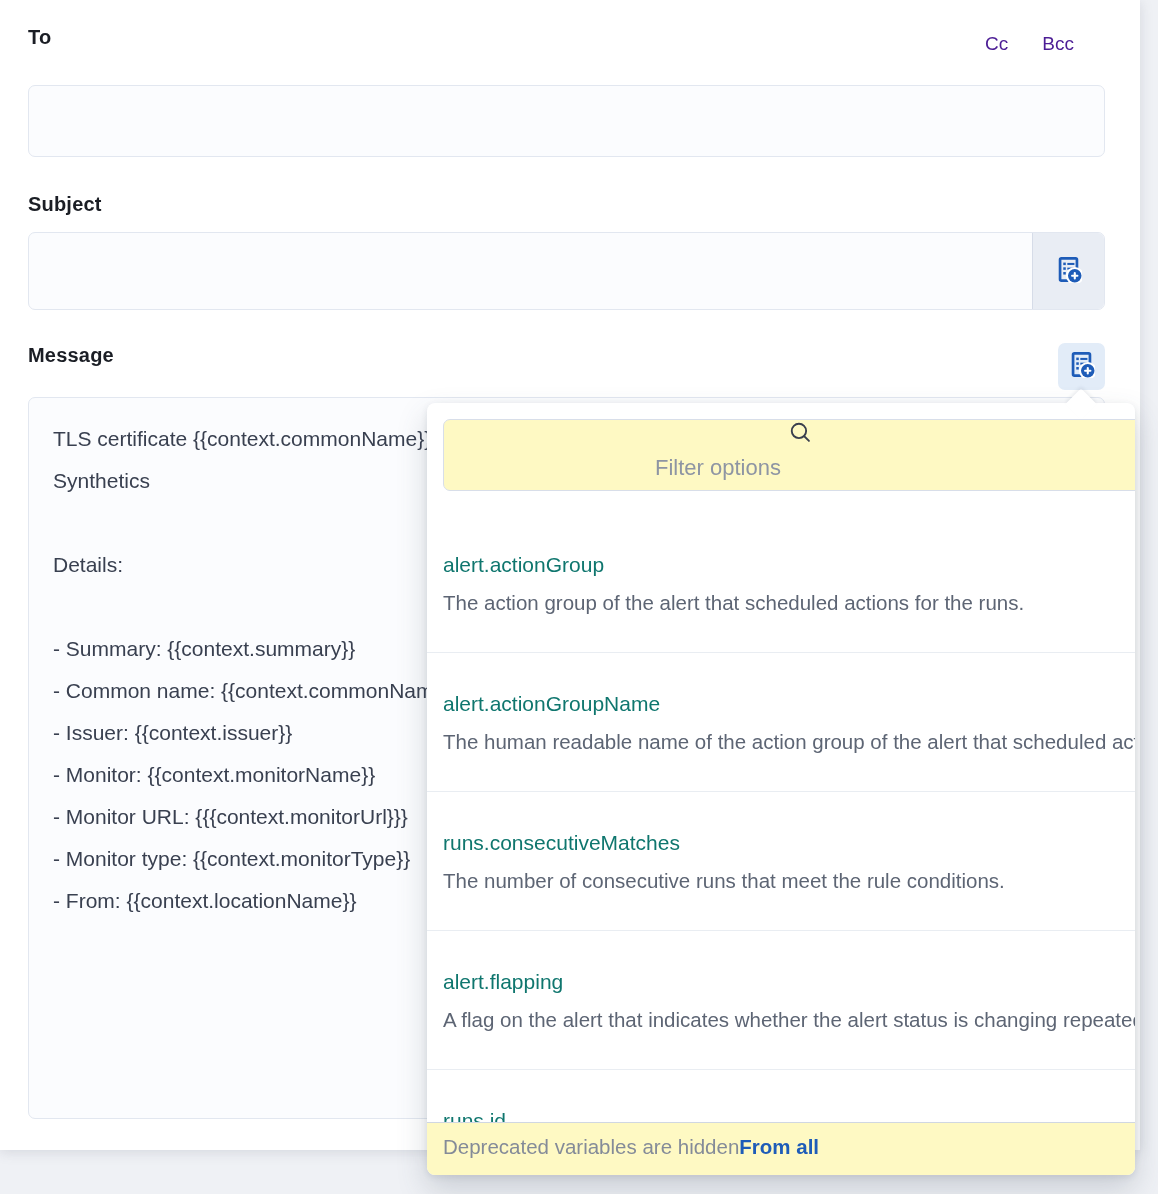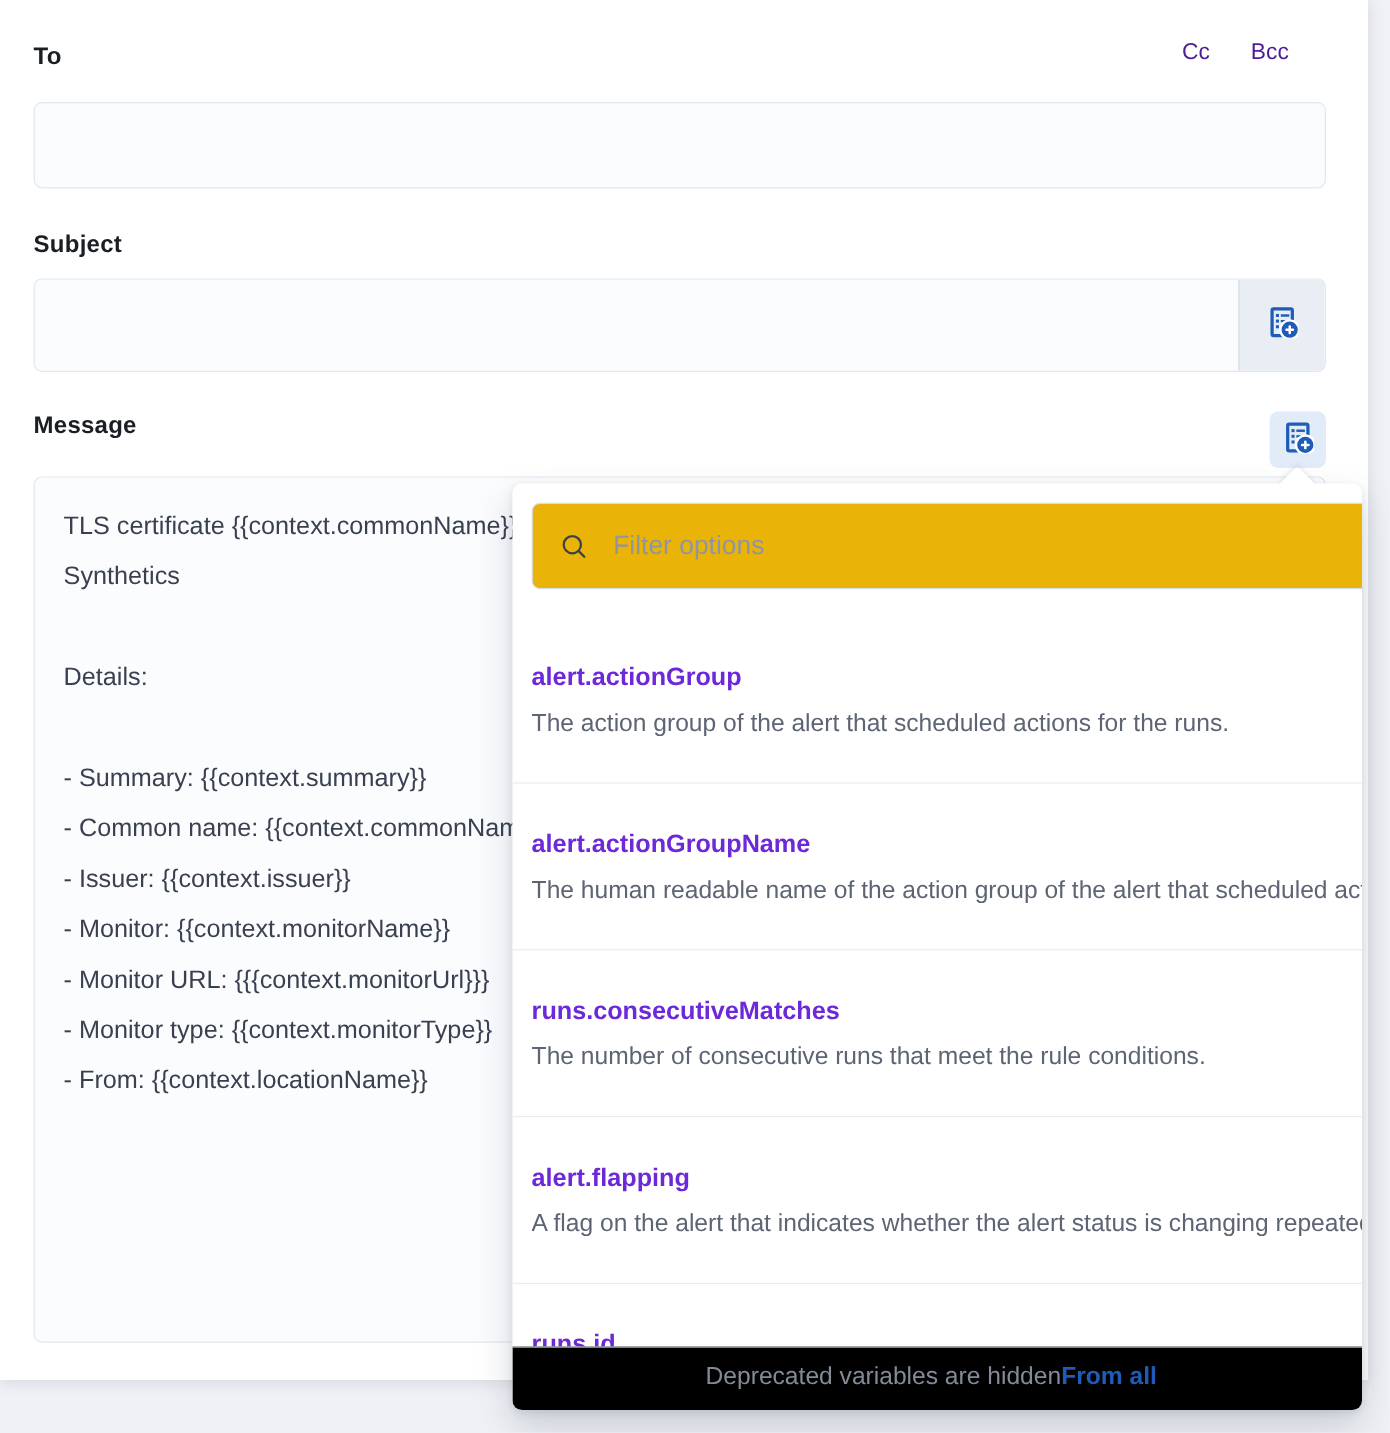--- a/index.html
+++ b/index.html
@@ -63,60 +63,60 @@
   .popover-arrow {
     position:absolute; top:-10px; left:643px; width:22px; height:22px;
     background:#ffffff; transform:rotate(45deg); border-radius:3px 0 0 0;
     box-shadow:-2px -2px 3px rgba(100,110,130,.10);
   }
   .popover-clip {
     position:absolute; inset:0; border-radius:8px; overflow:hidden;
   }
   .search-box {
     position:absolute; left:16px; top:16px; width:712px; height:72px;
-    background:#eab308; border:1px solid #d8dee9; border-radius:7px;
-    display:flex; align-items:center;
+    background:#fef9c3; border:1px solid #d8dee9; border-radius:7px;
+    display:flex; align-items:center;flex-direction:column;
   }
   .search-box .mag { margin:0 20px 0 22px; flex:0 0 auto; display:flex; }
   .search-box input {
     flex:1; border:none; outline:none; background:transparent;
     font-size:22px; color:#394050; font-family:inherit;
   }
   .search-box input::placeholder { color:#8e95a3; opacity:1; }
   .var-list {
     position:absolute; left:0; top:111px; width:708px; height:610px;
     overflow:hidden;
   }
   .var-item {
     padding:37px 0 36px 16px; border-bottom:1px solid #e9edf2; cursor:pointer;
   }
   .var-name {
-    font-size:21px; font-weight:700; color:#6d28d9;
+    font-size:21px; font-weight:400; color:#0f766e;
     white-space:nowrap; overflow:hidden; line-height:28px;
   }
   .var-desc {
     margin-top:10px; font-size:20.5px; color:#5d6574;
     white-space:nowrap; overflow:hidden; line-height:27px;
   }
   .popover-footer {
     position:absolute; left:0; bottom:0; width:708px; height:53px;
-    border-top:1px solid #d0d7e2; background:#000000;
-    display:flex; align-items:center; justify-content:center;
+    border-top:1px solid #d0d7e2; background:#fef9c3;
+    display:flex; align-items:center; justify-content:flex-start;
     padding:0 26px 4px 16px;
   }
   .footer-note { font-size:20.5px; color:#848b98; }
   .show-all { font-size:20.5px; font-weight:600; color:#1e5cb8; text-decoration:none; cursor:pointer; }
 </style>
 </head>
 <body>
 
 <div class="page">
   <div class="panel">
 
-    <div class="field-label" style="top:36px">To</div>
+    <div class="field-label" style="top:26px">To</div>
     <div class="cc-links">
       <a>Cc</a>
       <a>Bcc</a>
     </div>
     <div class="combo-input"></div>
 
     <div class="field-label" style="top:193px">Subject</div>
     <div class="subject-wrap">
       <input type="text" value="" style="">
       <div class="subject-append">

